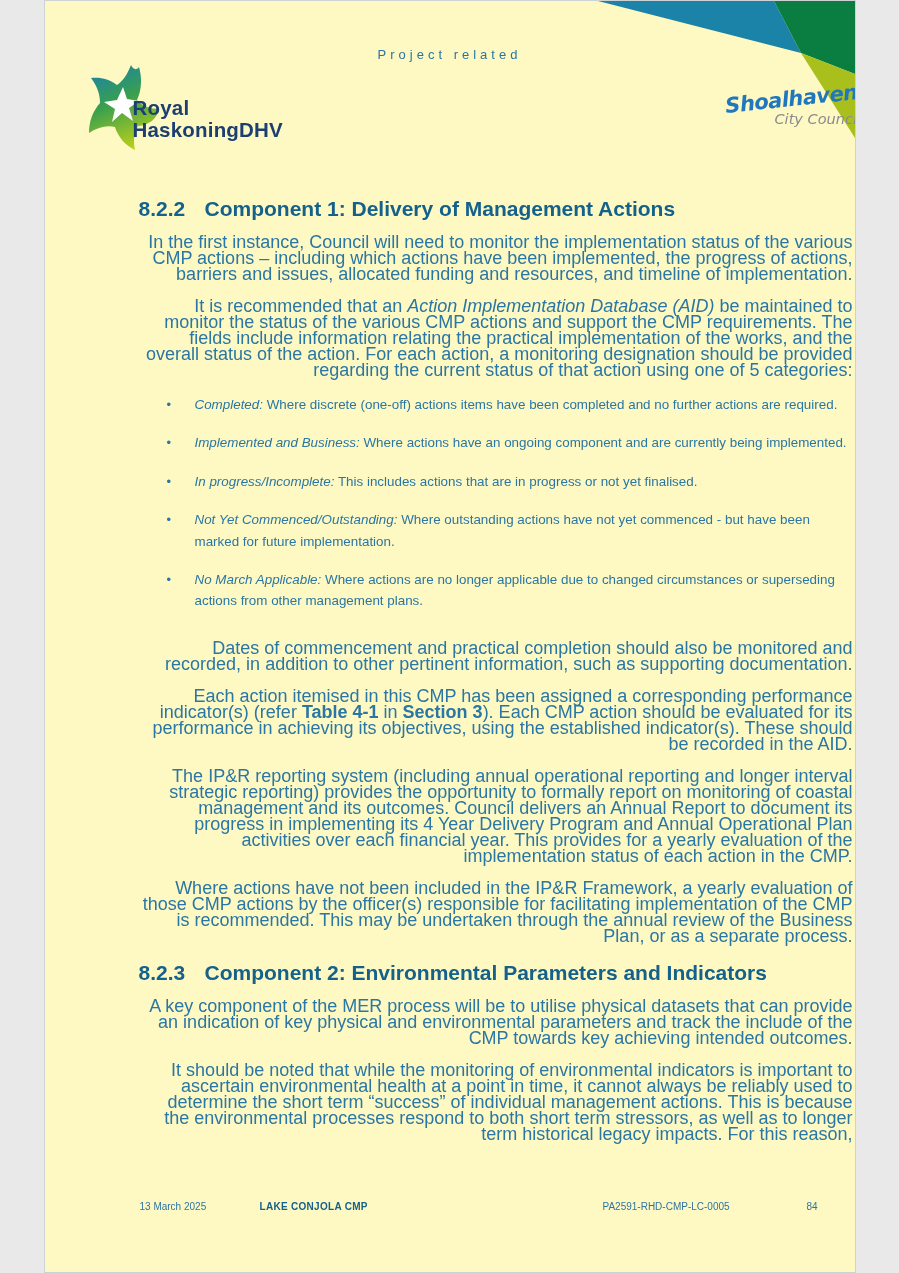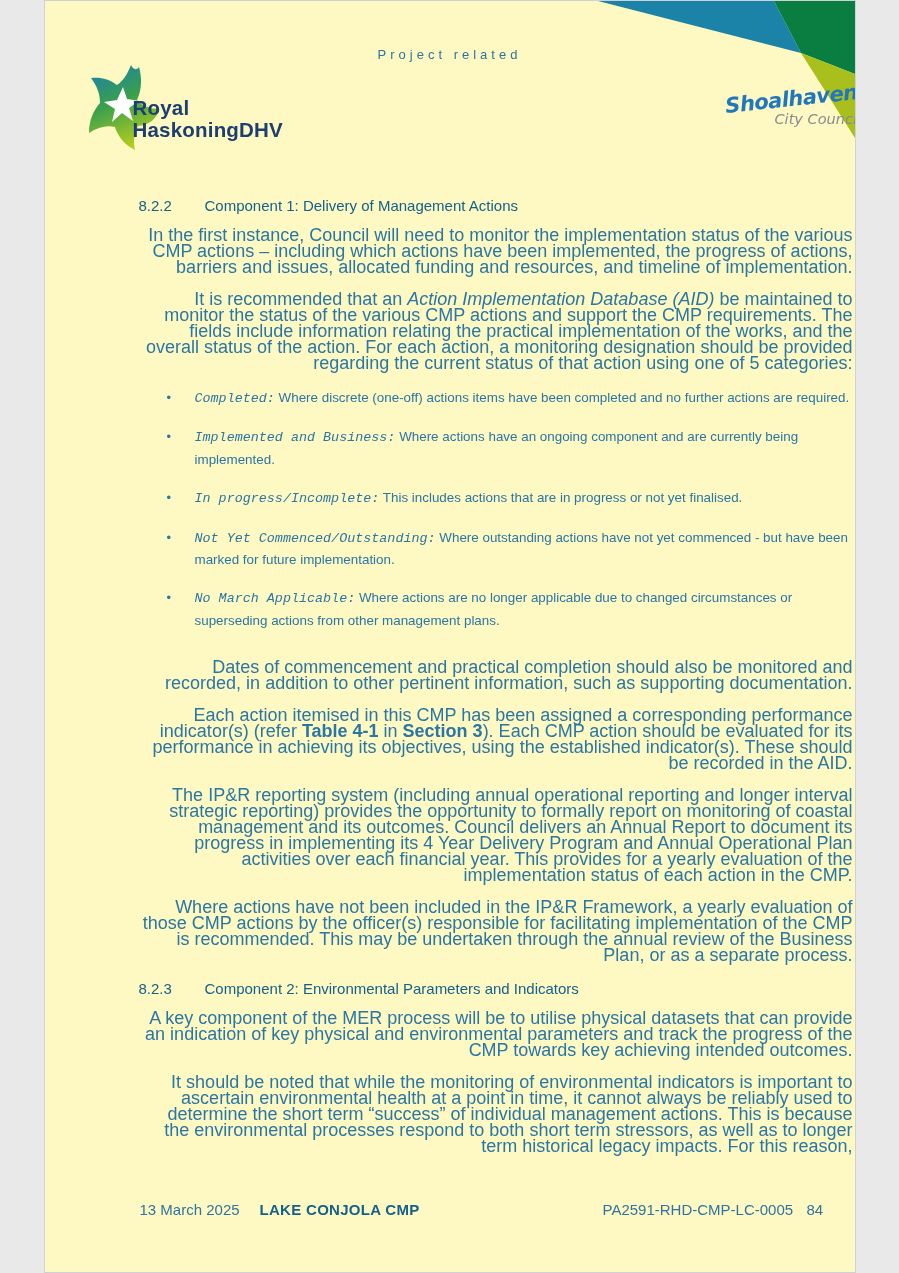--- a/index.html
+++ b/index.html
@@ -29,42 +29,42 @@
     color:#2077bd;font-size:21px;transform:rotate(-6deg);letter-spacing:-0.5px;
     font-family:"DejaVu Sans",sans-serif;
   }
   .shoalhaven-sub{
     position:absolute;left:58px;top:24px;font-style:italic;color:#898c8f;
     font-size:14.5px;font-family:"DejaVu Sans",sans-serif;
   }
   
   .content{position:absolute;left:94px;top:196px;width:714px;}
   .h2{
-    display:flex;color:#14618c;font-weight:normal;font-size:15px;
+    display:flex;color:#14618c;font-weight:bold;font-size:21px;
     margin:0 0 13px 0;
   }
   .h2 .num{display:inline-block;min-width:66px;}
   .h2.second{margin-top:17px;}
   .content p{
     margin:0 0 16px 0;color:#2a76a4;font-size:18px;line-height:16px;
     text-align:right;
   }
   .content p em{font-style:italic;}
   .content p strong{font-weight:bold;}
   ul.status-list{list-style:none;margin:4px 0 28px 0;padding:0;}
   ul.status-list li{
     position:relative;padding-left:56px;margin:0 0 17px 0;
     color:#2a76a4;font-size:13.4px;line-height:21.4px;
   }
   ul.status-list li .marker{
     position:absolute;left:28px;top:0;color:#2a76a4;font-size:13px;
   }
-  ul.status-list li .lead{font-style:italic;font-family:Liberation Mono, monospace;}
+  ul.status-list li .lead{font-style:italic;}
   
-  .footer{position:absolute;left:0;top:1200px;width:100%;height:20px;font-size:15px;}
+  .footer{position:absolute;left:0;top:1200px;width:100%;height:20px;font-size:10px;}
   .footer .f-date{position:absolute;left:95px;color:#2e74a3;}
   .footer .f-title{position:absolute;left:215px;color:#14618c;font-weight:bold;letter-spacing:0.3px;}
   .footer .f-doc{position:absolute;left:558px;color:#2e74a3;}
   .footer .f-page{position:absolute;left:738px;color:#2e74a3;padding-left:24px;}
 </style>
 </head>
 <body>
 
 <div class="page">
 
@@ -134,21 +134,21 @@
 
     <p><span>The IP&amp;R reporting system (including annual operational reporting and longer interval strategic reporting) provides the opportunity to formally report on monitoring of coastal management and its outcomes. Council delivers an Annual Report to document its progress in implementing its 4 Year Delivery Program and Annual Operational Plan activities over each financial year. This provides for a yearly evaluation of the implementation status of each action in the CMP.</span></p>
 
     <p><span>Where actions have not been included in the IP&amp;R Framework, a yearly evaluation of those CMP actions by the officer(s) responsible for facilitating implementation of the CMP is recommended. This may be undertaken through the annual review of the Business Plan, or as a separate process.</span></p>
 
     <div class="h2 second">
       <span class="num">8.2.3</span>
       <span>Component 2: Environmental Parameters and Indicators</span>
     </div>
 
-    <p><span>A key component of the MER process will be to utilise physical datasets that can provide an indication of key physical and environmental parameters and track the progress of the CMP towards key achieving intended outcomes.</span></p>
+    <p><span>A key component of the MER process will be to utilise physical datasets that can provide an indication of key physical and environmental parameters and track the include of the CMP towards key achieving intended outcomes.</span></p>
 
     <p><span>It should be noted that while the monitoring of environmental indicators is important to ascertain environmental health at a point in time, it cannot always be reliably used to determine the short term “success” of individual management actions. This is because the environmental processes respond to both short term stressors, as well as to longer term historical legacy impacts. For this reason,</span></p>
 
   </div>
 
   <div class="footer">
     <span class="f-date">13 March 2025</span>
     <span class="f-title">LAKE CONJOLA CMP</span>
     <span class="f-doc">PA2591-RHD-CMP-LC-0005</span>
     <span class="f-page">84</span>

